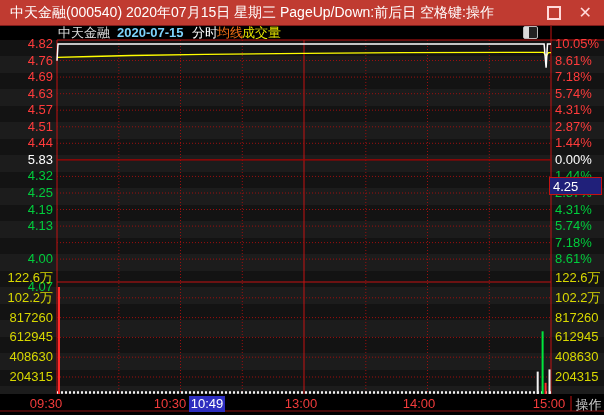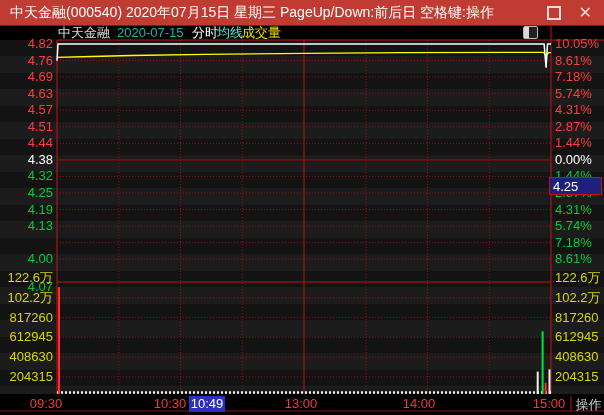--- a/index.html
+++ b/index.html
@@ -8,23 +8,23 @@
   .titlebar{position:absolute;left:0;top:0;width:604px;height:26px;background:var(--titlebar,#c03b31);
        border-bottom:1px solid #801b1b;box-sizing:border-box;display:flex;align-items:center;
        padding:0 10px;color:#fff;font-size:14px;gap:30px;}
   .title{flex:1;white-space:nowrap;overflow:hidden;}
   .winbtns{display:flex;align-items:center;gap:18px;margin-right:2px;}
   .maxbtn{width:10px;height:10px;border:2px solid #ffd9d9;display:inline-block;}
   .closebtn{color:#ffd9d9;font-size:16px;line-height:16px;}
   .legendbar{position:absolute;left:0;top:26px;width:604px;height:14px;background:#000;}
   .legendbar span{position:absolute;top:0;font-size:13px;line-height:14px;white-space:nowrap;}
   .lg-stock{left:58px;color:#dcdcdc;}
-  .lg-date{left:117px;color:#14b8a6;}
+  .lg-date{left:117px;color:#7dd3fc;font-weight:bold;}
   .lg-mode{left:192px;color:#ffffff;}
-  .lg-ma{left:217px;color:#5eead4;border-radius:7px;}
+  .lg-ma{left:217px;color:#f97316;border-radius:7px;}
   .lg-vol{left:242px;color:#e8e800;}
   .panelicon{position:absolute;left:523px;top:1px;width:13px;height:11px;border:1px solid #b9b9b9;
        border-radius:2px;background:#222;}
   .panelicon i{position:absolute;left:0;top:0;width:5px;height:11px;background:#d9d9d9;display:block;}
   .stripes{position:absolute;left:0;top:40px;width:604px;height:354px;
        background:repeating-linear-gradient(to bottom,#131313 0 16.5px,#1c1c1c 16.5px 33px);}
   svg#plot{position:absolute;left:0;top:0;}
   .lab{position:absolute;font-size:13px;line-height:14px;height:14px;white-space:nowrap;}
   .axisL{left:0;width:53px;text-align:right;}
   .axisR{left:555px;width:49px;text-align:left;}
@@ -114,21 +114,21 @@
     </svg>
 
   <div id="labels">
       <div class="lab axisL" style="top: 37px; color: rgb(255, 59, 59);">4.82</div>
       <div class="lab axisL" style="top: 53.55px; color: rgb(255, 59, 59);">4.76</div>
       <div class="lab axisL" style="top: 70.1px; color: rgb(255, 59, 59);">4.69</div>
       <div class="lab axisL" style="top: 86.65px; color: rgb(255, 59, 59);">4.63</div>
       <div class="lab axisL" style="top: 103.2px; color: rgb(255, 59, 59);">4.57</div>
       <div class="lab axisL" style="top: 119.75px; color: rgb(255, 59, 59);">4.51</div>
       <div class="lab axisL" style="top: 136.3px; color: rgb(255, 59, 59);">4.44</div>
-      <div class="lab axisL" style="top: 152.85px; color: rgb(255, 255, 255);">4.38</div>
+      <div class="lab axisL" style="top: 152.85px; color: rgb(255, 255, 255);">5.83</div>
       <div class="lab axisL" style="top: 169.4px; color: rgb(0, 205, 60);">4.32</div>
       <div class="lab axisL" style="top: 185.95px; color: rgb(0, 205, 60);">4.25</div>
       <div class="lab axisL" style="top: 202.5px; color: rgb(0, 205, 60);">4.19</div>
       <div class="lab axisL" style="top: 219.05px; color: rgb(0, 205, 60);">4.13</div>
       <div class="lab axisL" style="top: 235.6px; color: rgb(0, 205, 60); margin-top: 44px;">4.07</div>
       <div class="lab axisL" style="top: 252.15px; color: rgb(0, 205, 60);">4.00</div>
       <div class="lab axisR" style="top: 37px; color: rgb(255, 59, 59);">10.05%</div>
       <div class="lab axisR" style="top: 53.55px; color: rgb(255, 59, 59);">8.61%</div>
       <div class="lab axisR" style="top: 70.1px; color: rgb(255, 59, 59);">7.18%</div>
       <div class="lab axisR" style="top: 86.65px; color: rgb(255, 59, 59);">5.74%</div>

